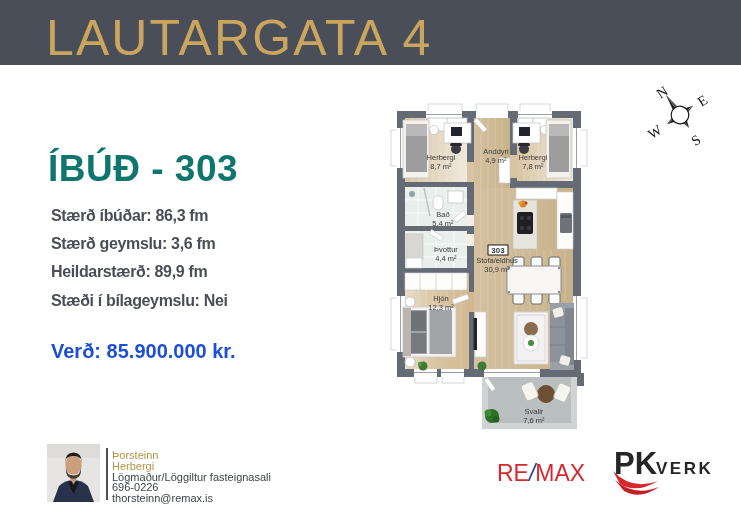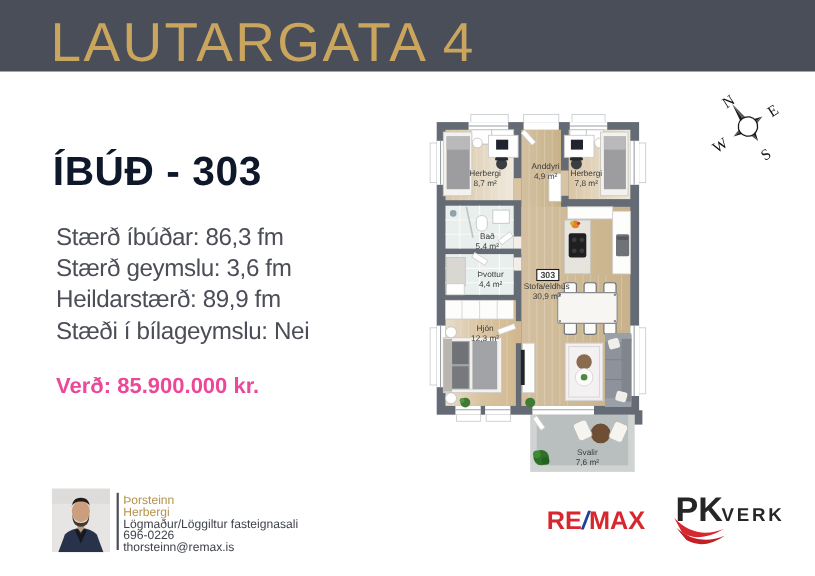--- a/index.html
+++ b/index.html
@@ -2,27 +2,27 @@
 <html><head>
 <meta charset="utf-8">
 <style>
   html,body{margin:0;padding:0;}
   body{width:741px;height:524px;position:relative;background:#ffffff;overflow:hidden;
        font-family:"Liberation Sans", sans-serif;}
   .abs{position:absolute;}
   #header{left:0;top:0;width:741px;height:65px;background:#4a4e58;}
   #title{position:absolute;left:46px;top:13px;color:#c9a55d;font-size:50px;line-height:1;
          letter-spacing:2.1px;white-space:nowrap;font-weight:normal;}
-  #h1{left:48px;top:135px;font-size:37px;font-weight:bold;color:#0f172a;letter-spacing:0.5px;}
-  #facts{left:51px;top:202px;font-size:22px;letter-spacing:-0.35px;font-weight:normal;color:#4b4e57;line-height:28.2px;}
-  #price{left:51px;top:341px;font-size:20px;font-weight:bold;color:#ec4899;line-height:20px;}
+  #h1{left:48px;top:148px;font-size:37px;font-weight:bold;color:#0f766e;letter-spacing:0.5px;}
+  #facts{left:51px;top:202px;font-size:16px;letter-spacing:-0.35px;font-weight:bold;color:#4b4e57;line-height:28.2px;}
+  #price{left:51px;top:341px;font-size:20px;font-weight:bold;color:#1d4ed8;line-height:20px;}
   #agenttext{left:112px;top:450px;font-size:11px;line-height:10.8px;color:#3f434c;}
   #agenttext .gold{color:#b5934b;}
   #vline{left:106px;top:448px;width:2px;height:52px;background:#4a4e58;}
-  #remax{left:497px;top:460px;font-size:23px;font-weight:bold;color:#d7282f;letter-spacing:0px;}
+  #remax{left:497px;top:460px;font-size:23px;font-weight:normal;color:#d7282f;letter-spacing:0px;}
   #remax .slash{color:#1f4096;font-style:italic;}
   #pk{left:612px;top:444px;}
 </style>
 </head>
 <body>
   <div id="header" class="abs">
     <span id="title">LAUTARGATA 4</span>
   </div>
   <div id="h1" class="abs">ÍBÚÐ - 303</div>
   <div id="facts" class="abs">Stærð íbúðar: 86,3 fm<br>

